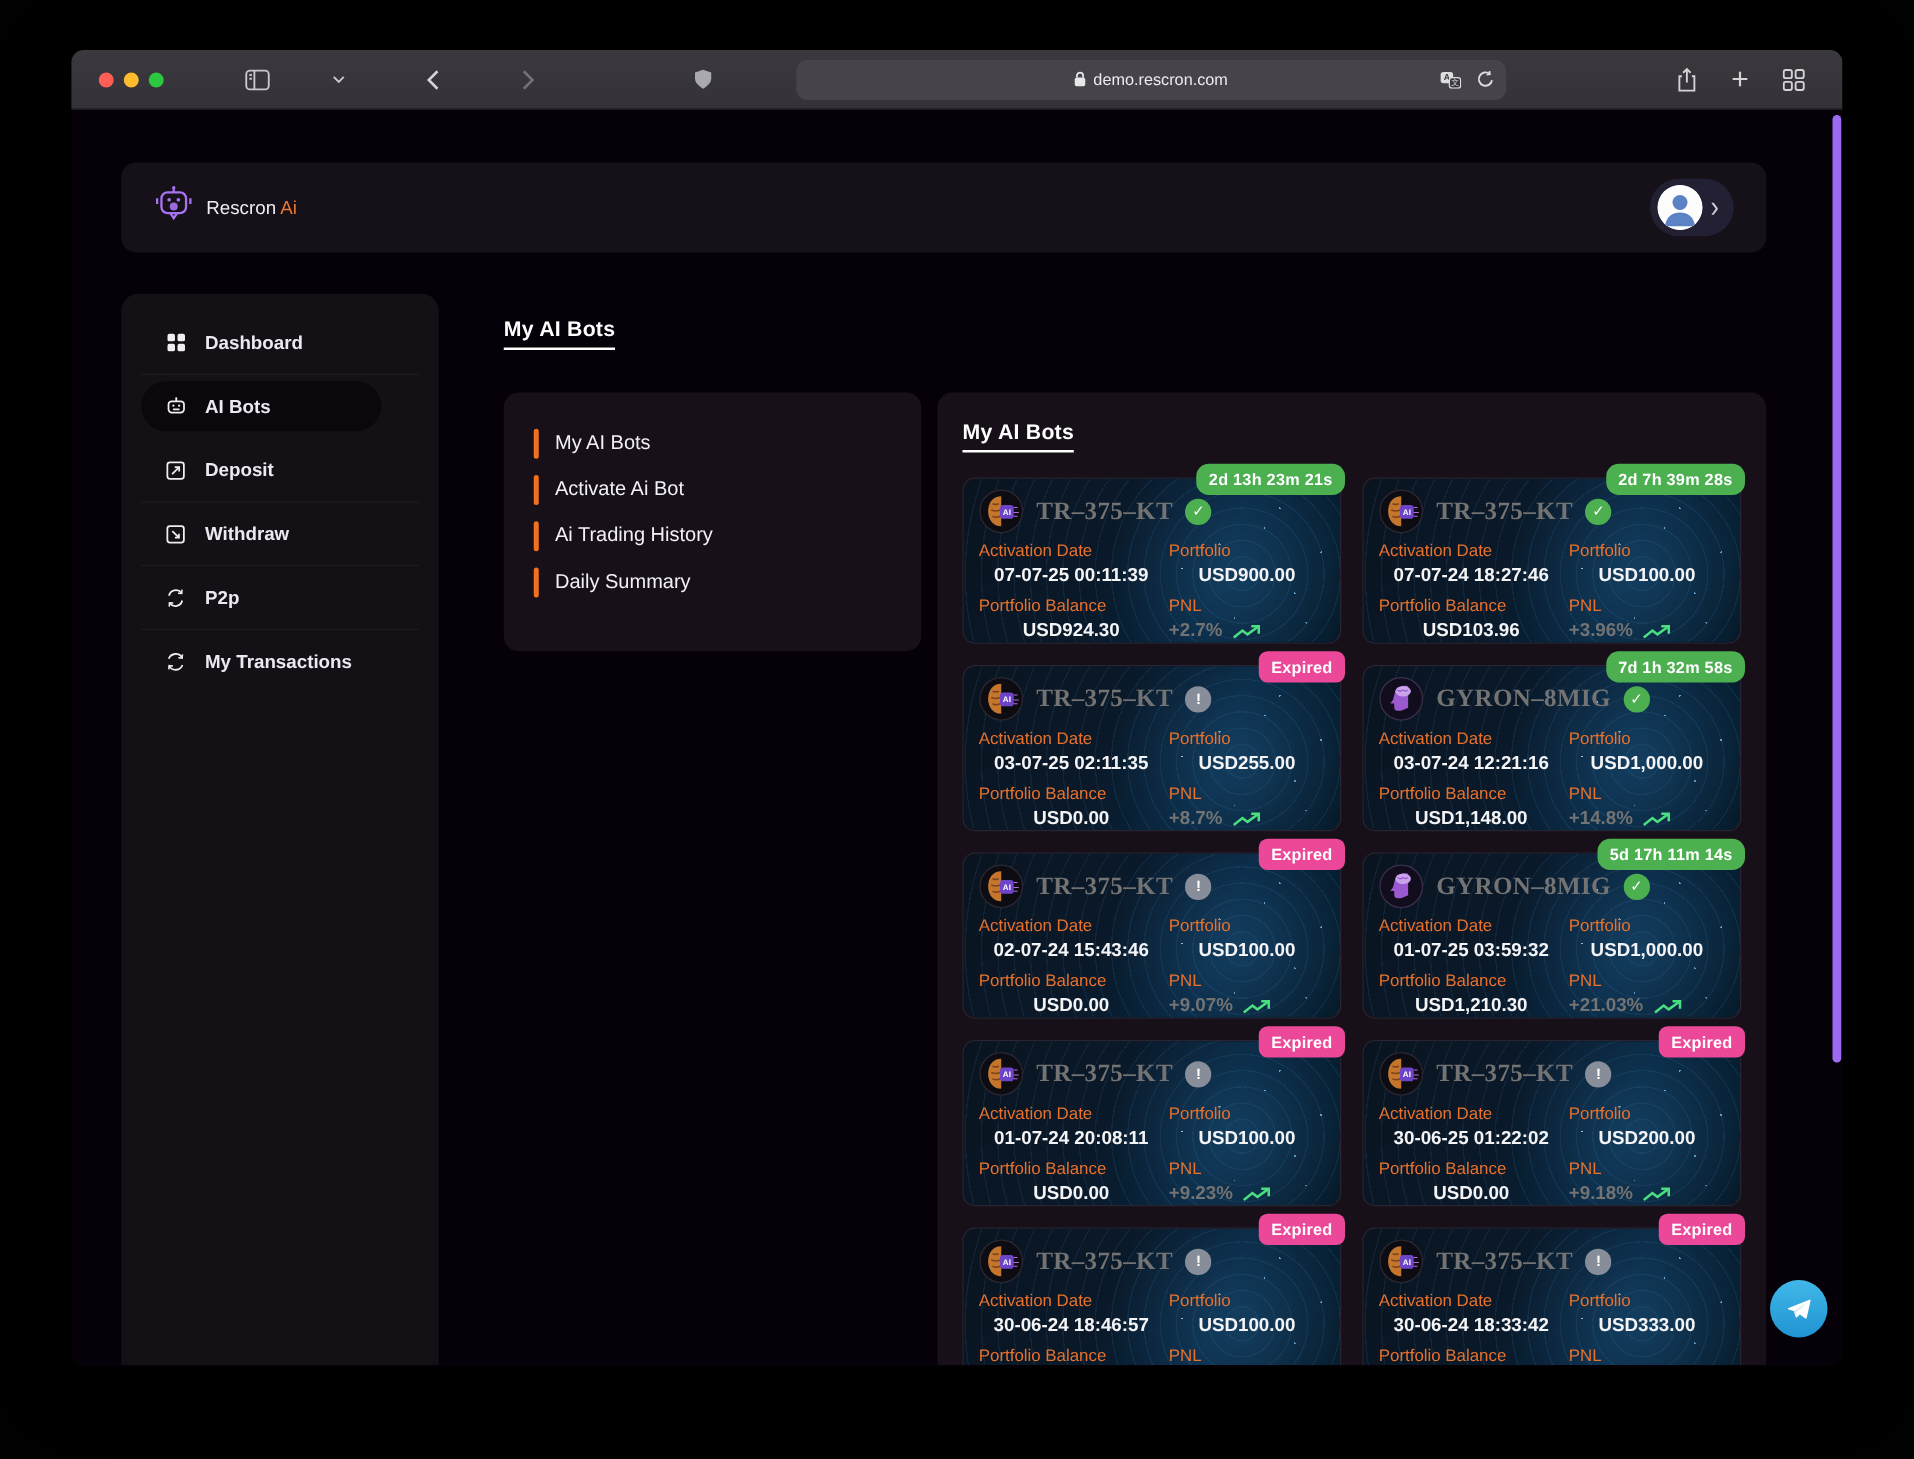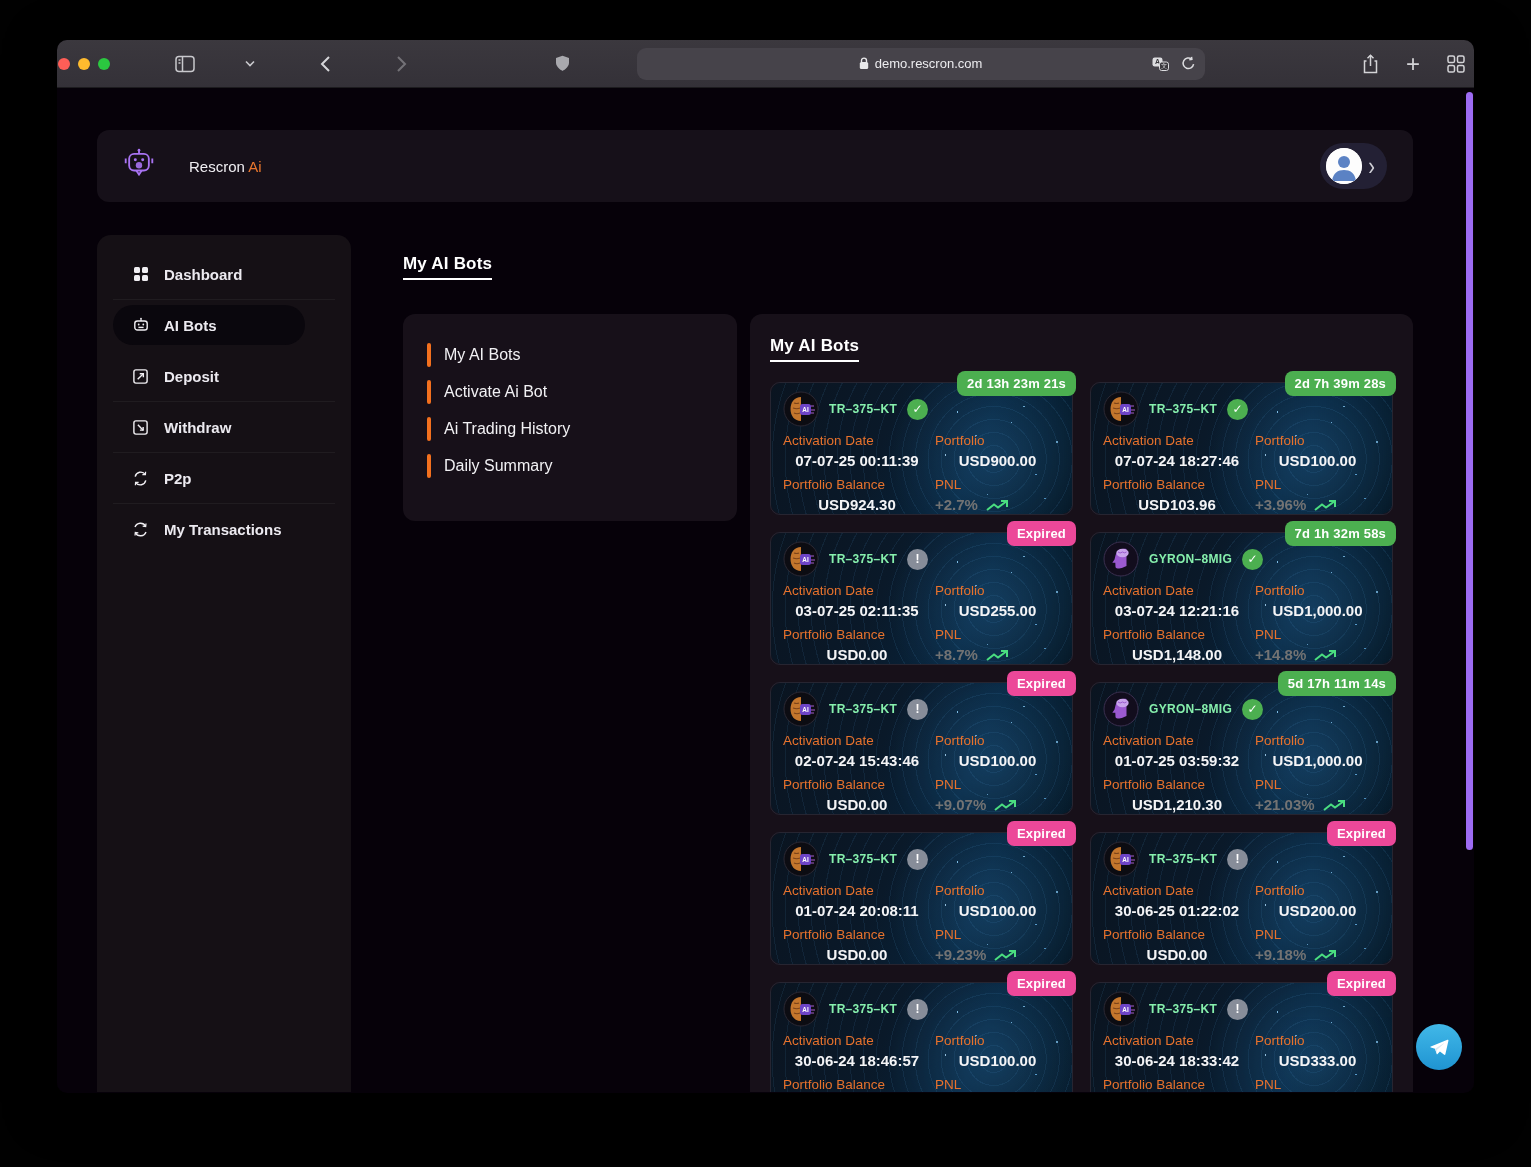--- a/index.html
+++ b/index.html
@@ -4,21 +4,21 @@
 <style>
   * { margin:0; padding:0; box-sizing:border-box; }
   html,body { width:1531px; height:1167px; background:#010101; font-family:"Liberation Sans","DejaVu Sans",sans-serif; }
 
   
   .window { position:absolute; left:57px; top:40px; width:1417px; height:1053px;
             border-radius:10px; overflow:hidden; background:#060109; box-shadow:0 12px 50px rgba(0,0,0,.85); }
 
   
   .chrome { height:48px; background:linear-gradient(#3b383e,#343138); border-bottom:1px solid #1d1c1f;
-            display:flex; align-items:center; padding:0 1px;gap:43px; }
+            display:flex; align-items:center; padding:0 22px;gap:43px; }
   .traffic { display:flex; gap:8px; margin-right:22px; }
   .traffic span { width:12px; height:12px; border-radius:50%; display:block; }
   .chrome-ic { display:flex; align-items:center; justify-content:center; color:#c9c9cd; background:none; border:none; }
   .chrome svg { display:block; }
   .nav-gap { margin-left:22px; }
   .dim { opacity:.38; }
   .url-field { position:relative; width:568px; height:32px; margin:0 10px; background:#46434a; border-radius:9px;
                display:flex; align-items:center; justify-content:center; color:#ececef; font-size:13px; }
   .url-center { display:flex; align-items:center; gap:6px; }
   .url-right { position:absolute; right:9px; top:0; height:100%; display:flex; align-items:center; gap:12px; }
@@ -28,21 +28,21 @@
 
   
   .page { position:relative; height:1004px; background:#060109; overflow:hidden; }
   .page-scrollbar { position:absolute; right:1px; top:4px; width:7px; height:758px; border-radius:4px;
                     background:#9d6bf3; z-index:60; }
 
   
   .app-header { position:absolute; left:40px; top:42px; width:1316px; height:72px; background:#161019;
                 border-radius:12px; display:flex; align-items:center; padding:0 26px; }
   .brand { display:flex; align-items:center; gap:10px; }
-  .brand-name { font-size:15px; color:#f0eef2;margin-left:24px; }
+  .brand-name { font-size:15px; color:#f0eef2; }
   .brand-accent { color:#e8762e; }
   .avatar-pill { margin-left:auto; background:#232034; border-radius:24px; height:46px; padding:0 12px 0 6px;
                  display:flex; align-items:center; gap:6px; cursor:pointer; }
   .avatar-circle { width:36px; height:36px; border-radius:50%; background:#fdfdfd; overflow:hidden; display:flex; align-items:flex-end; justify-content:center; }
   .avatar-chev { color:#cfcfd6; font-size:20px; line-height:1; transform:scaleY(1.25); }
 
   
   .sidebar { position:absolute; left:40px; top:147px; width:254px; bottom:-20px; background:#151015;
              border-radius:14px; padding:14px 0 0 0; }
   .sidebar ul { list-style:none; }
@@ -86,29 +86,29 @@
      radial-gradient(1.6px 1.6px at 88% 70%, rgba(120,200,255,.8) 50%, transparent 51%),
      radial-gradient(1.3px 1.3px at 72% 85%, rgba(150,215,255,.7) 50%, transparent 51%),
      radial-gradient(1.6px 1.6px at 95% 45%, rgba(150,215,255,.75) 50%, transparent 51%),
      radial-gradient(1.2px 1.2px at 58% 55%, rgba(190,230,255,.9) 50%, transparent 51%),
      radial-gradient(1.4px 1.4px at 84% 18%, rgba(150,215,255,.8) 50%, transparent 51%),
      radial-gradient(1.4px 1.4px at 91% 88%, rgba(120,200,255,.7) 50%, transparent 51%); }
   .bot-card > * { position:relative; z-index:1; }
 
   .bot-badge { position:absolute; top:-12px; right:-4px; z-index:2; color:#fff; font-size:13px; font-weight:700;
                padding:5px 10px; border-radius:8px; letter-spacing:.2px; }
-  .bot-badge.timer { background:#4caf50; }
+  .bot-badge.timer { background:#4caf50;border-radius:10px; }
   .bot-badge.expired { background:#ec4899; border-radius:7px; }
 
   .bot-head-row { display:flex; align-items:center; gap:10px; height:36px; }
   .bot-avatar { width:36px; height:36px; flex:none; }
   .bot-avatar svg { display:block; }
   .bot-avatar .head-svg { display:none; }
   .bot-avatar.head .head-svg { display:block; }
-  .bot-name { font-size:12px; font-weight:700; color:#86efac; letter-spacing:.3px; }
+  .bot-name { font-size:20px; font-weight:700; color:#737373; letter-spacing:.3px;font-family:Liberation Serif, serif; }
   .status-ic { width:21px; height:21px; border-radius:50%; display:flex; align-items:center; justify-content:center;
                font-size:12px; font-weight:700; color:#fff; }
   .ic-verified { background:#4caf50; }
   .ic-expired { background:#878d99; }
 
   .bot-grid { margin-top:6px; display:grid; grid-template-columns:148px 1fr; column-gap:4px; row-gap:7px; }
   .lbl { display:block; font-size:13.5px; color:#e8722c; line-height:16px; }
   .val { display:block; font-size:15px; font-weight:600; color:#f4f4f6; line-height:19px; margin-top:2px;text-align:center; }
   .val.pnl { color:#737373; display:flex; align-items:center; gap:8px; }
 

